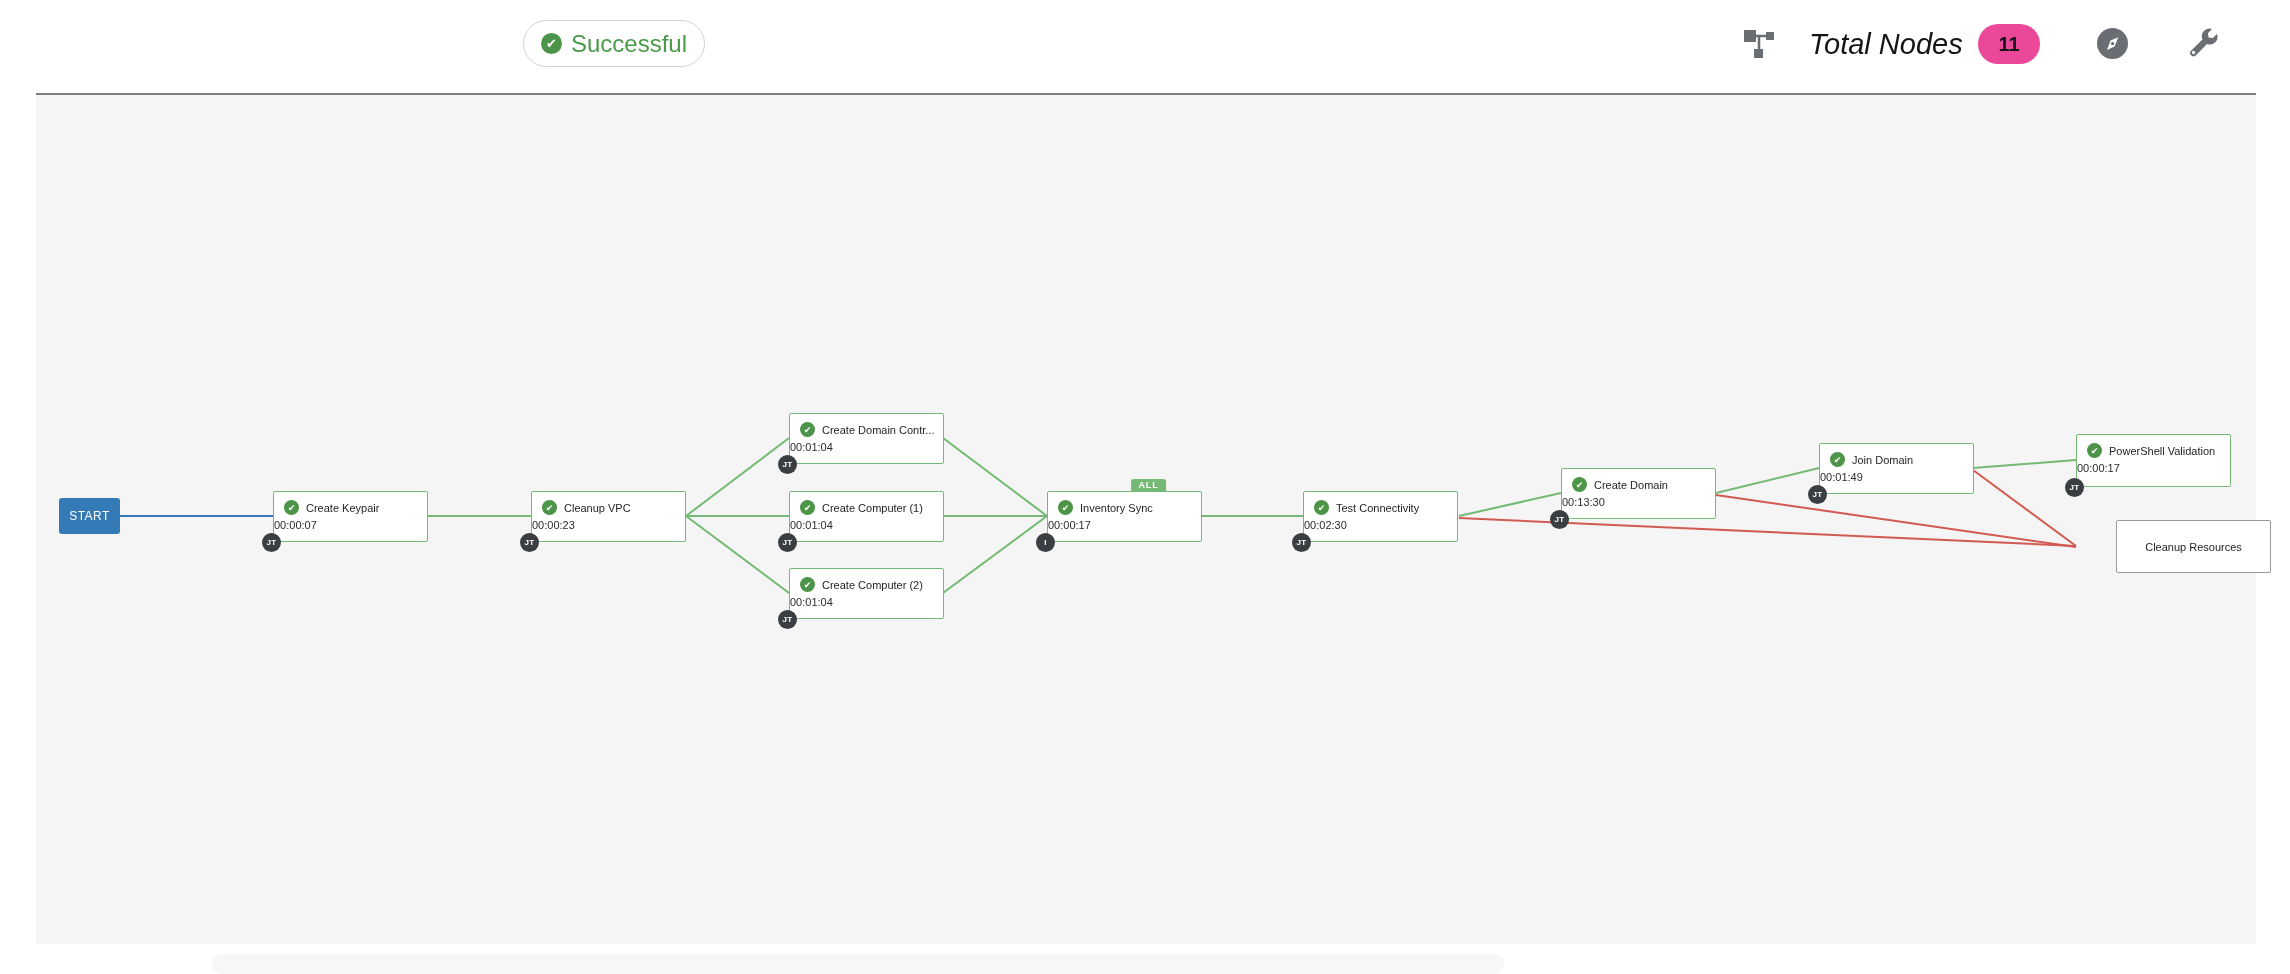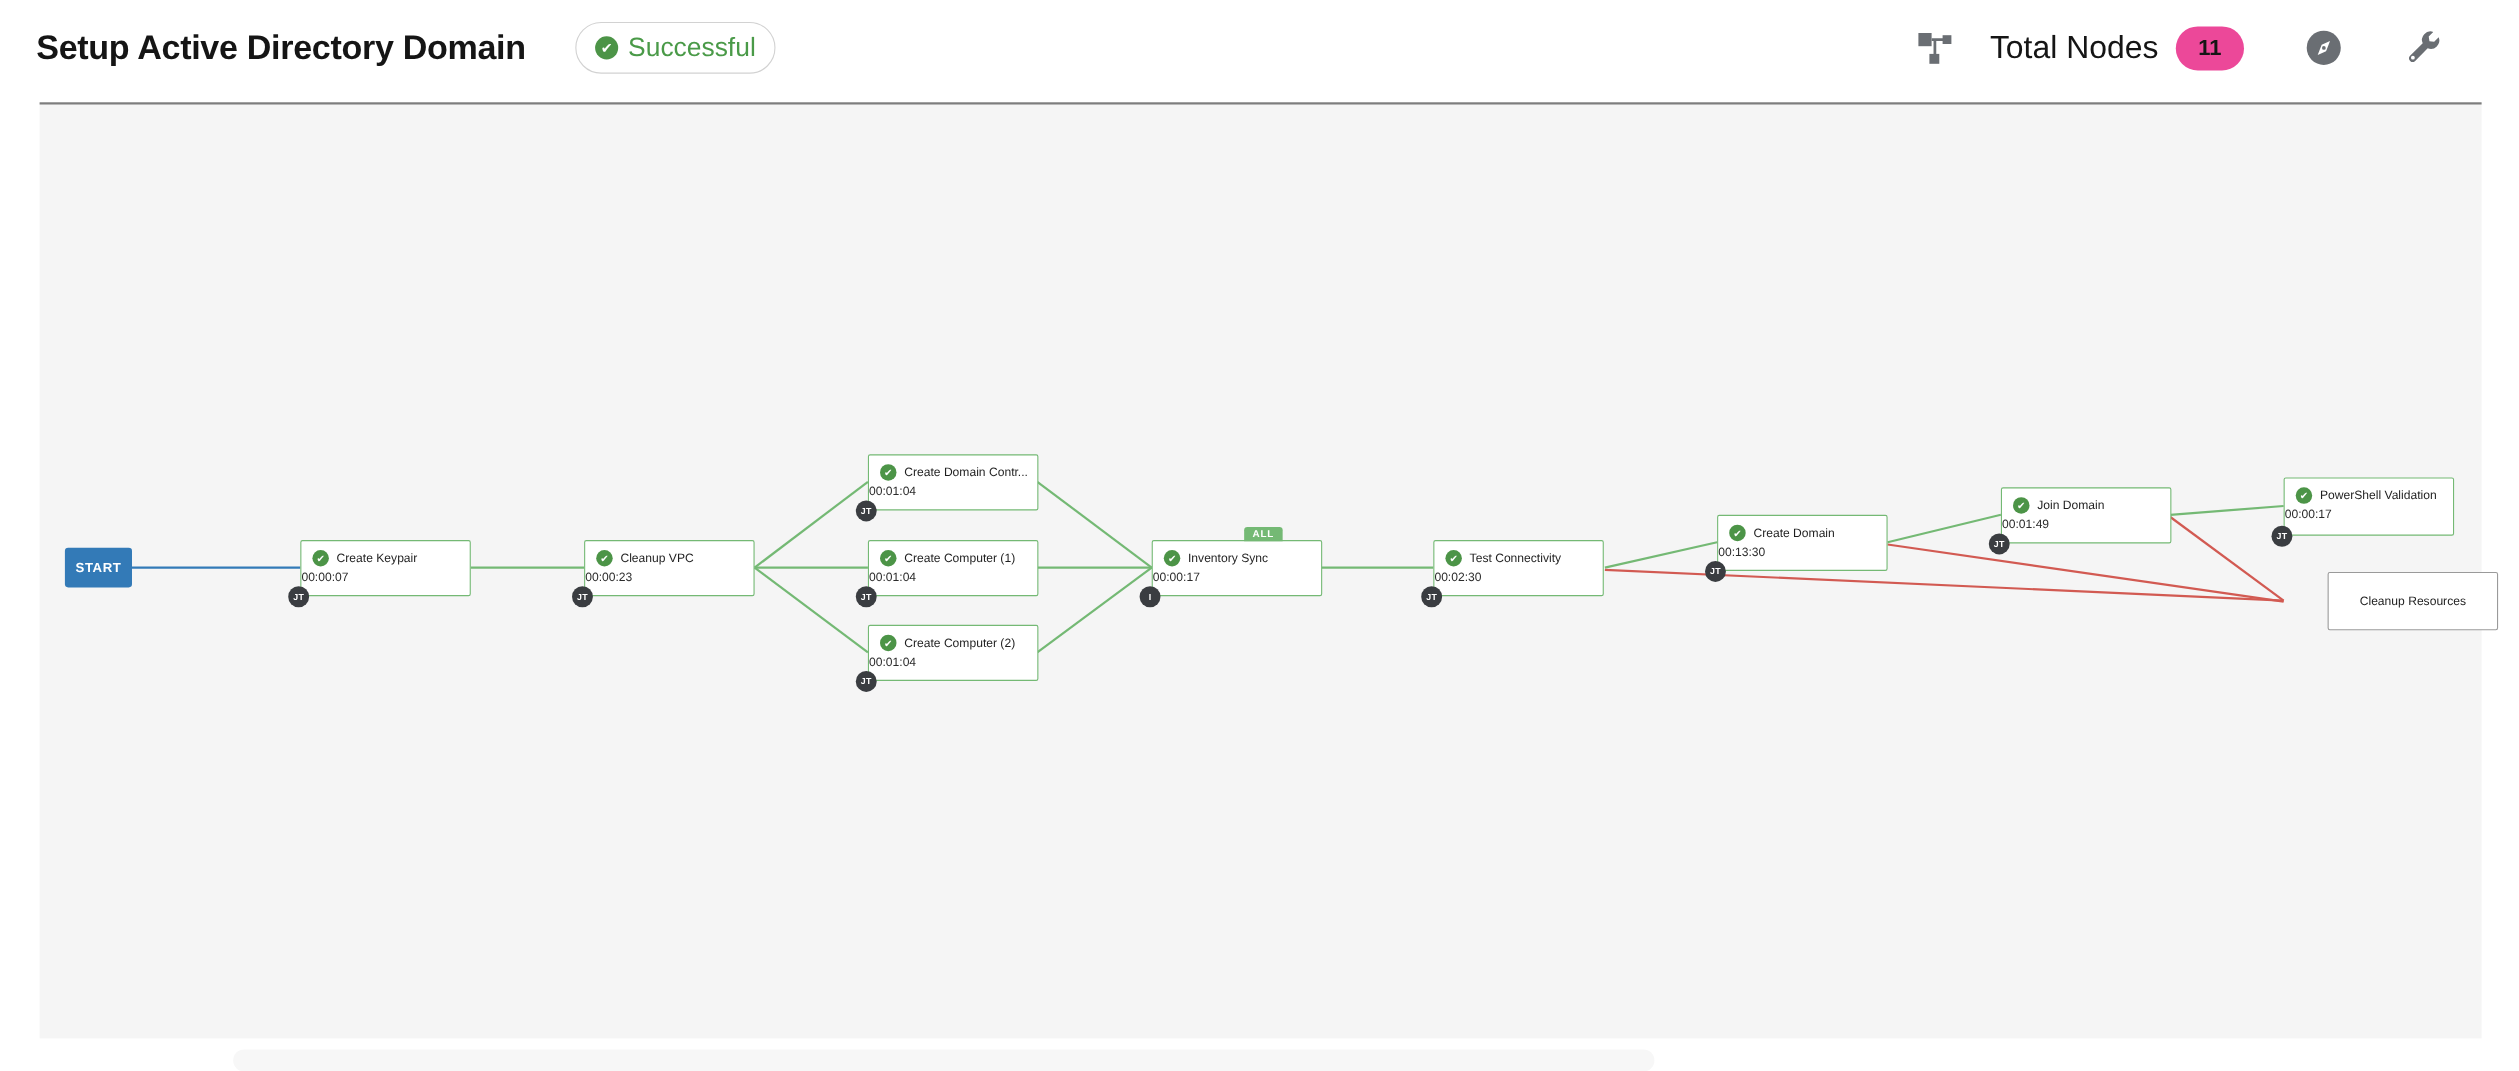--- a/index.html
+++ b/index.html
@@ -22,21 +22,21 @@
   .status-pill .status-label { font-size:24px; color:#4a9a48; }
   .check-circle {
     border-radius:50%; background:#4c9447; color:#fff;
     display:inline-flex; align-items:center; justify-content:center;
   }
   .check-lg { width:21px; height:21px; font-size:13px; }
   .hdr-icon { position:absolute; display:block; }
   .sitemap-icon { left:1742px; top:26px; width:35px; height:35px; }
   .total-nodes-label {
     position:absolute; left:1809px; top:28px;
-    font-size:29px; font-weight:500; color:#151515;
+    font-size:29px; font-weight:500; color:#151515;font-style:italic;
   }
   .count-pill {
     position:absolute; left:1978px; top:24px; width:62px; height:40px;
     background:#ec4899; border-radius:20px;
     display:flex; align-items:center; justify-content:center;
     font-size:20px; font-weight:700; color:#151515;
   }
   .compass-btn { left:2096px; top:27px; width:33px; height:33px; cursor:pointer; }
   .wrench-btn  { left:2187px; top:27px; width:32px; height:32px; cursor:pointer; }
 
@@ -70,21 +70,21 @@
   .all-tab {
     position:absolute; top:-13px; left:50%; transform:translateX(-50%);
     background:#74b974; color:#fff; font-size:9px; font-weight:700;
     letter-spacing:0.8px; padding:0 8px; height:13px; line-height:13px;
     border-radius:3px 3px 0 0;
     margin-left:24px;
   }
   .start-node {
     position:absolute; left:59px; top:498px; width:61px; height:36px; z-index:2;
     background:#337ab7; border-radius:3px; color:#fff;
-    font-size:12px; font-weight:700; letter-spacing:0.5px;
+    font-size:12px; font-weight:400; letter-spacing:0.5px;
     display:flex; align-items:center; justify-content:center; cursor:pointer;
   }
   .n1 {left:273px;  top:491px;}
   .n2 {left:531px;  top:491px;}
   .n3 {left:789px;  top:413px;}
   .n4 {left:789px;  top:491px;}
   .n5 {left:789px;  top:568px;}
   .n6 {left:1047px; top:491px;}
   .n7 {left:1303px; top:491px;}
   .n8 {left:1561px; top:468px;}
@@ -92,21 +92,20 @@
   .n10{left:2076px; top:434px; height:53px;}
   .n11{left:2076px; top:520px; height:53px; border-color:#9a9a9a;
        display:flex; align-items:center; justify-content:center;margin-left:40px;}
   .n11 .label { font-size:11px; color:#1f1f1f; }
 </style>
 </head>
 <body>
 
 <div id="app">
 
-  <h1 class="page-title">Setup Active Directory Domain</h1>
 
   <div class="status-pill">
     <span class="check-circle check-lg">✔</span>
     <span class="status-label">Successful</span>
   </div>
 
   <svg class="hdr-icon sitemap-icon" viewBox="0 0 35 35">
     <g fill="#6a6e73">
       <rect x="2" y="4" width="12" height="12"></rect>
       <rect x="24" y="6" width="8" height="8"></rect>

